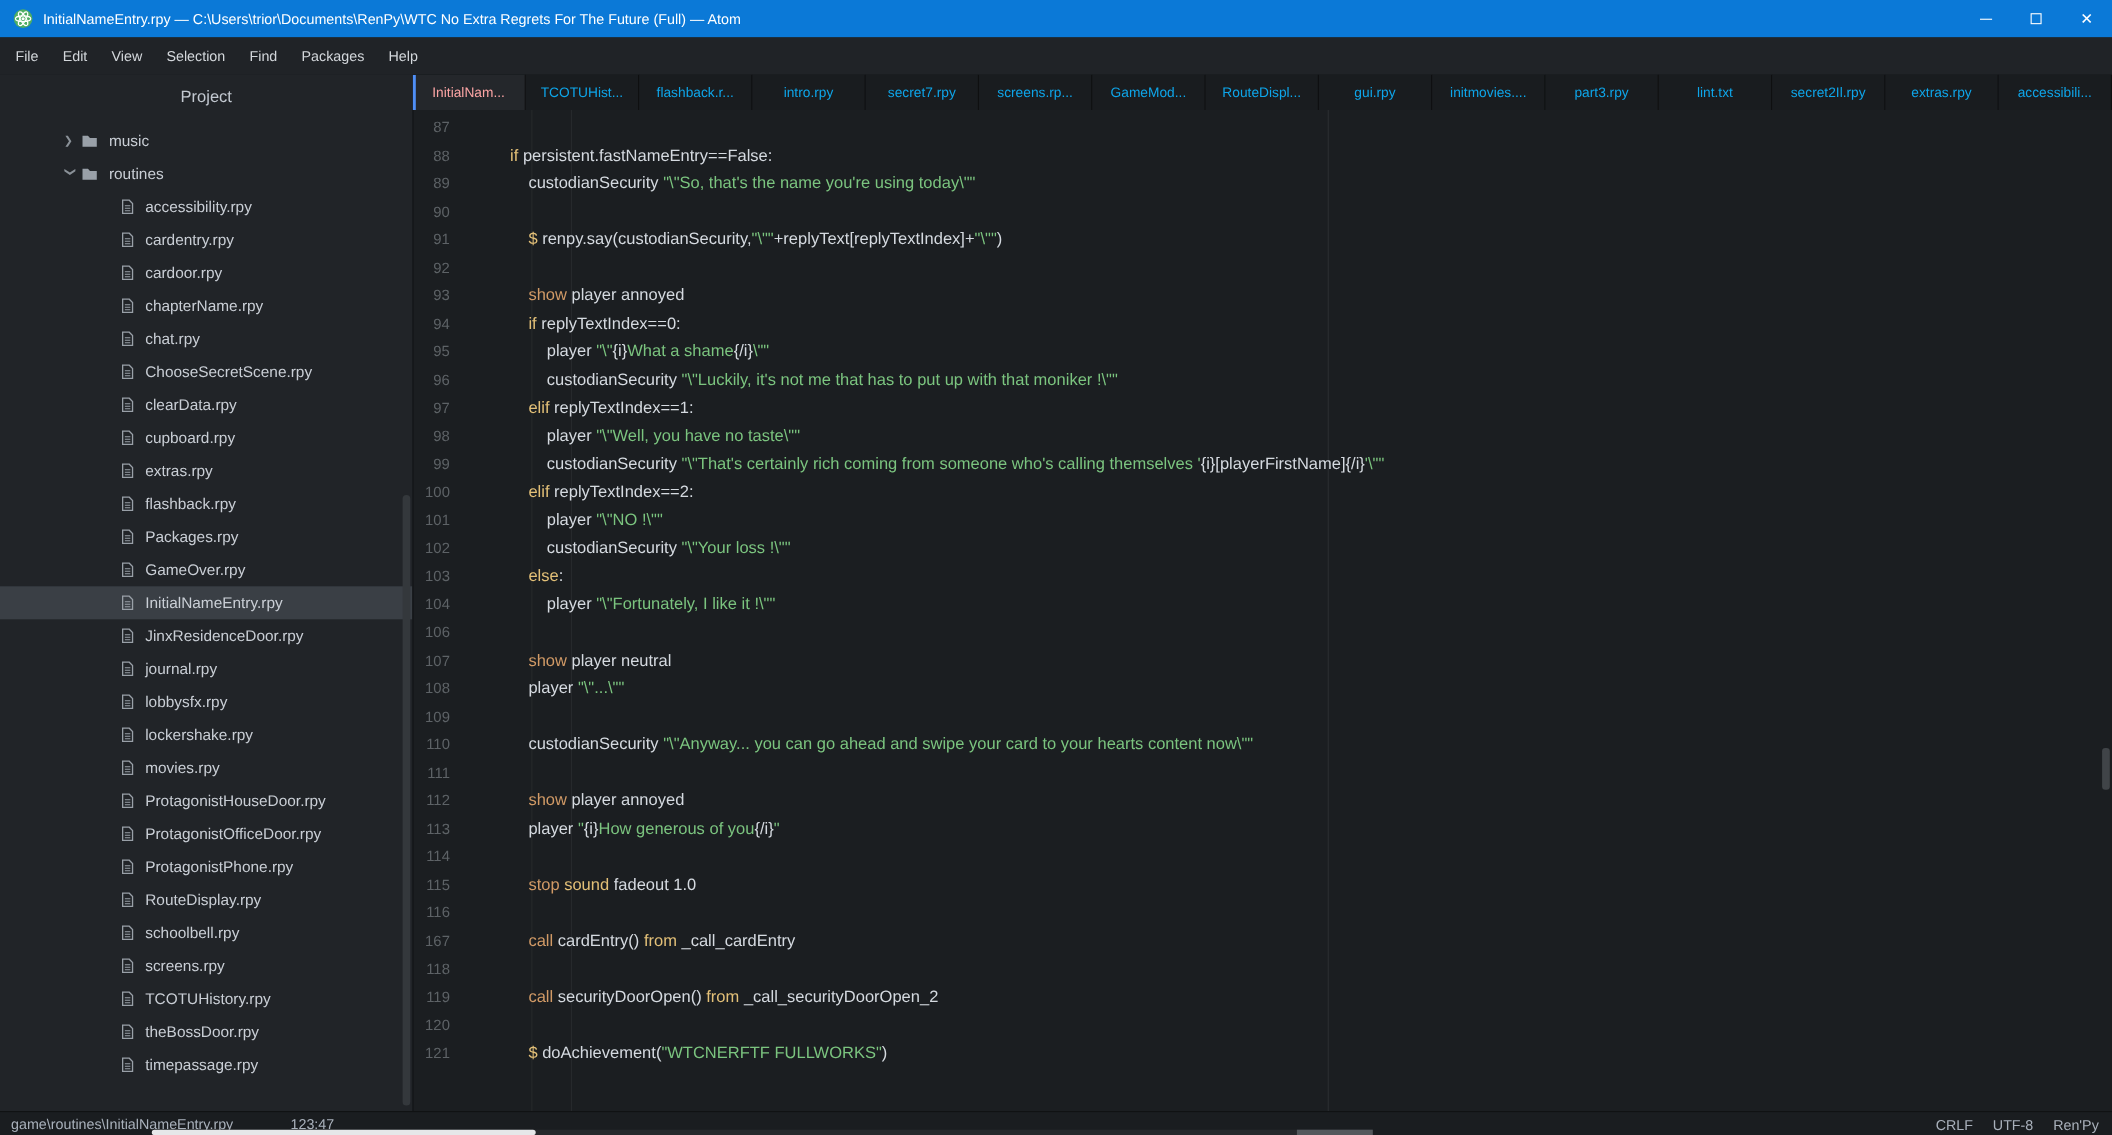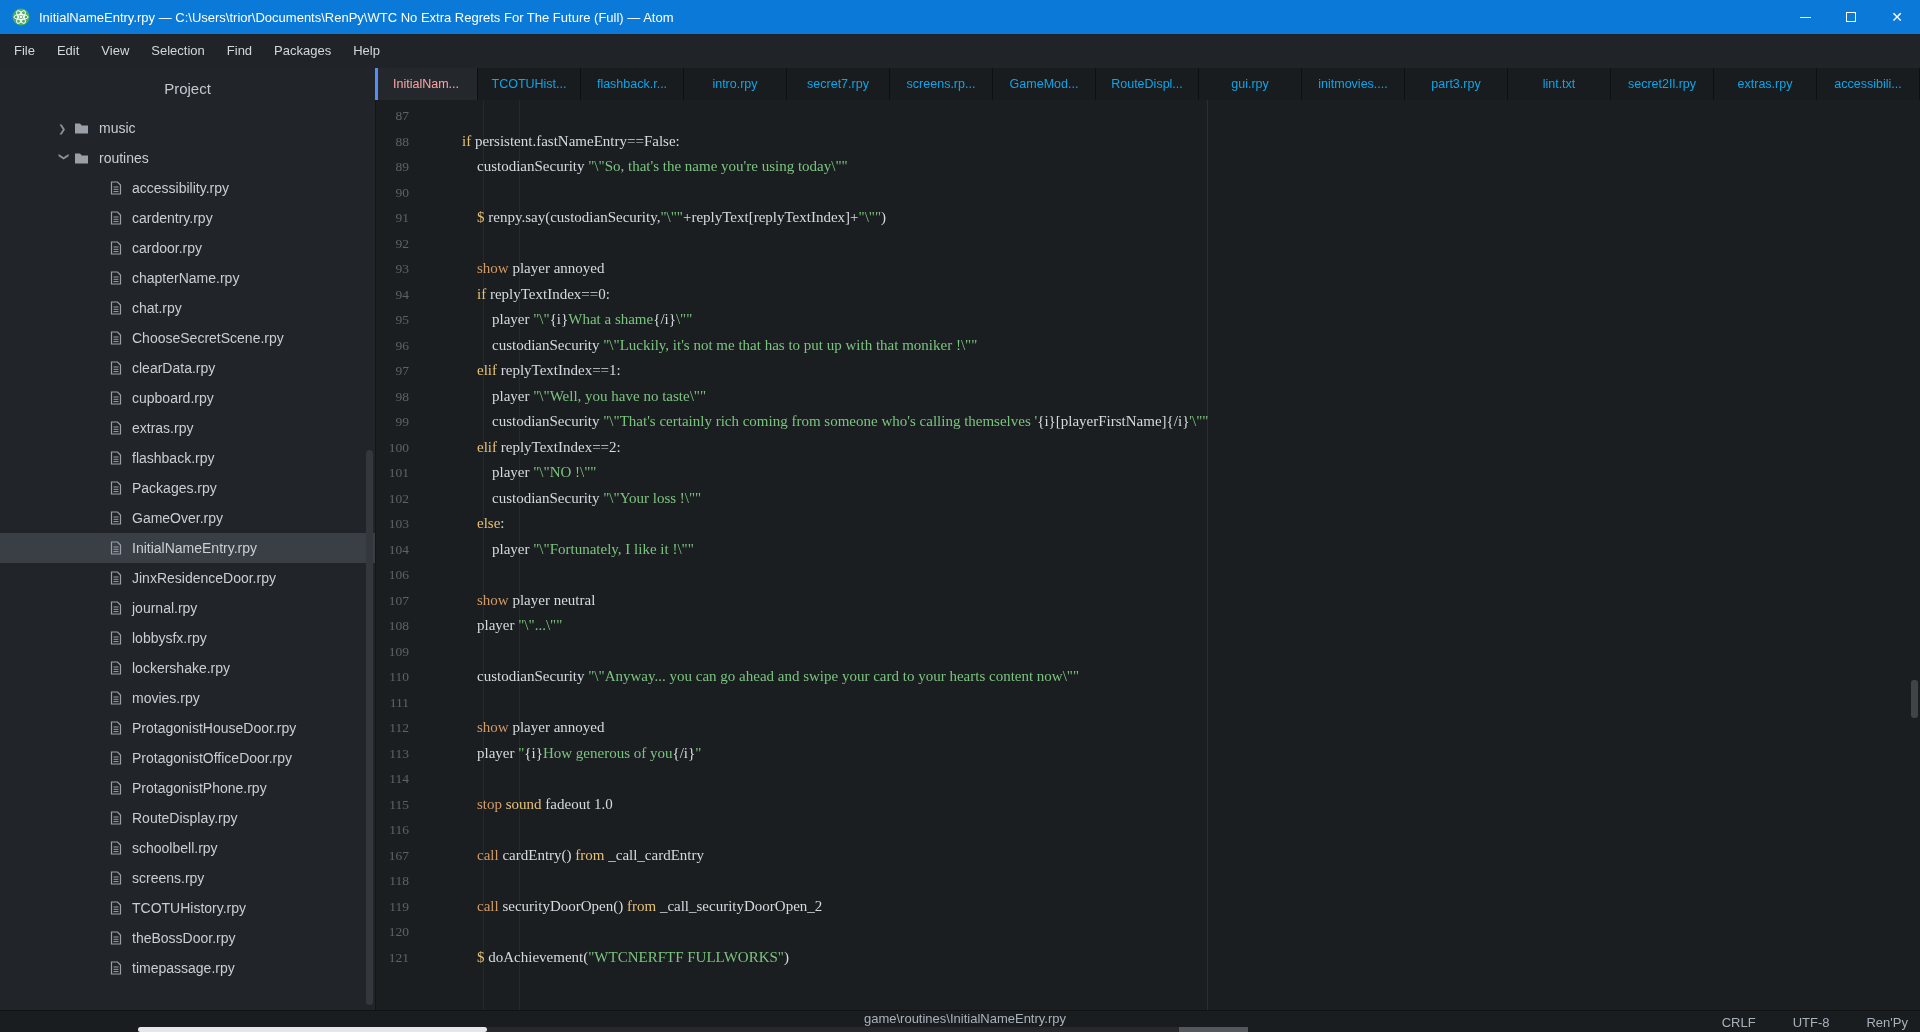--- a/index.html
+++ b/index.html
@@ -39,38 +39,38 @@
   .tabbar { position:absolute; left:375px; top:68px; right:0; height:32px; background:#131517; display:flex; overflow:hidden; }
   .tab { flex:0 0 103px; width:103px; display:flex; align-items:center; justify-content:center;
          font-size:12.5px; color:#0ea5e9; background:#191c1f; border-right:1px solid #0e0f10; position:relative; white-space:nowrap; overflow:hidden; }
   .tab.active { background:#24272b; color:#fca5a5; }
   .tab.active::before { content:''; position:absolute; left:0; top:0; bottom:0; width:3px; background:var(--accent,#4f8ff7); }
 
   
   .editor { position:absolute; left:375px; top:100px; right:0; bottom:22px; background:#1b1e21;
             overflow:hidden; border-left:1px solid #131517; }
   .code-lines { position:absolute; top:3px; left:0; right:0; }
-  .line { display:flex; height:25.5px; line-height:25.5px; font-family:Liberation Serif, serif; }
+  .line { display:flex; height:25.5px; line-height:25.5px; font-family:Liberation Sans, sans-serif; }
   .ln { flex:0 0 37px; text-align:right; color:#5d6266; font-size:13.5px; padding-right:4px; }
   .code { margin-left:34px; font-size:15px; white-space:pre; }
   .c-w { color:var(--text,#d5dae0); }
   .c-t { color:var(--text,#d5dae0); }
   .c-k { color:var(--keyword,#e3c078); }
   .c-o { color:var(--keyword2,#d19a66); }
   .c-s { color:var(--string,#7bc47f); }
   .indent-guide { position:absolute; top:0; bottom:0; width:1px; background:#26292c; }
   .wrap-guide { position:absolute; top:0; bottom:0; width:1px; left:831px; background:#2b2e31; }
   .editor-scrollbar { position:absolute; right:2px; top:580px; width:7px; height:38px; background:#404448; border-radius:3px; }
 
   
   .statusbar { position:absolute; left:0; right:0; bottom:0; height:22px; background:#1a1d20;
-               border-top:1px solid #101213; display:flex; align-items:center; font-size:13px; color:#a9b1bb;flex-direction:column; }
+               border-top:1px solid #101213; display:flex; align-items:center; font-size:13px; color:#a9b1bb; }
   .status-path { margin-left:10px; }
   .status-cursor { margin-left:52px; }
-  .status-right { position:absolute; right:12px; top:0; height:22px; display:flex; align-items:center; gap:37px; }
+  .status-right { position:absolute; right:12px; top:0; height:22px; display:flex; align-items:center; gap:18px; }
   .bottom-track { position:absolute; bottom:0; left:138px; width:1110px; height:5px; background:#26282b; }
   .bottom-thumb-white { position:absolute; bottom:0; left:138px; width:349px; height:5px; background:#e6e7e9; border-radius:3px; }
   .bottom-thumb-gray { position:absolute; bottom:0; left:1179px; width:69px; height:5px; background:#54585c; }
 </style>
 </head>
 <body>
 
 <div class="titlebar">
   <span class="app-icon">
     <svg width="18" height="18" viewBox="0 0 18 18">

